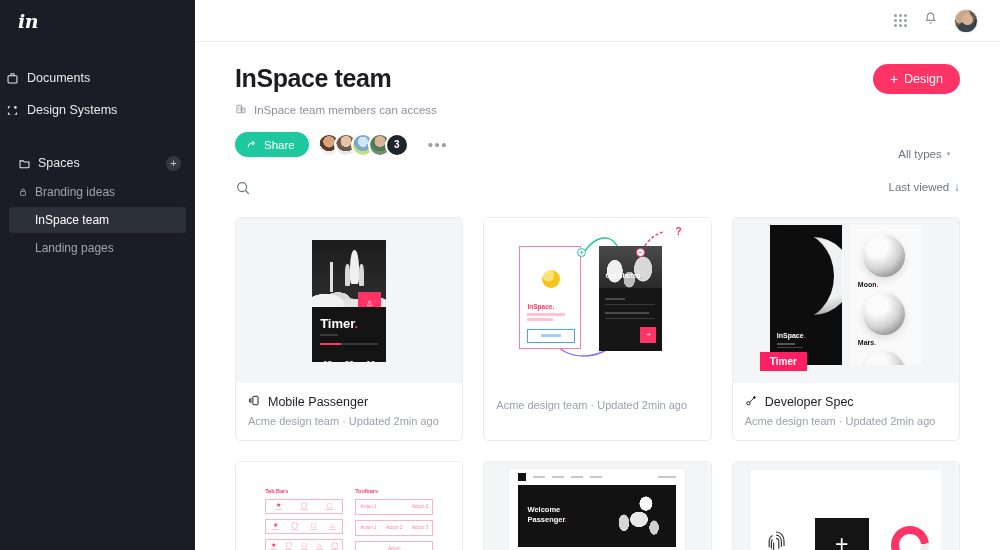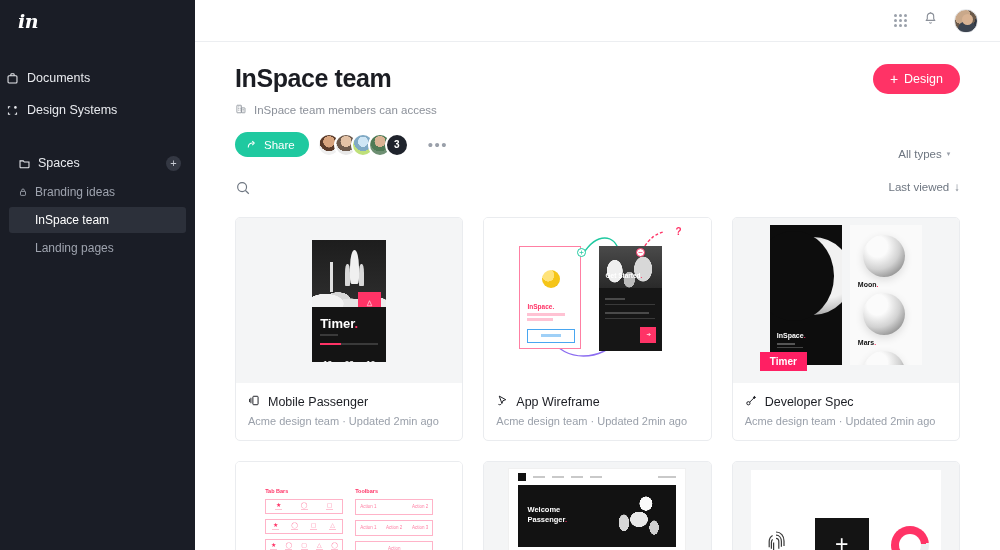--- a/index.html
+++ b/index.html
@@ -538,29 +538,20 @@
               </span>
               <span class="node pink" style="left:125px;top:22px">
                 <svg width="5" height="5" viewBox="0 0 10 10" stroke="#ff3366" stroke-width="1.4">
                     <path d="M1 5h8"></path>
                   </svg>
               </span>
               <span class="wf-q">?</span>
             </div>
           </div>
           <div class="card-foot">
-            <div class="card-name">
-              <span>
-                <svg width="13" height="13" viewBox="0 0 16 16" fill="none" stroke="#1b1d23" stroke-width="1.2">
-                  <path d="M4 2.6l8 4.4-3.4 1.2-1.3 3.4z"></path>
-                    <path d="M3 12.8c1.6.8 3 .4 3.6-.8"></path>
-                </svg>
-              </span>
-              <span>App Wireframe</span>
-            </div>
             <div class="card-meta">Acme design team  ·  Updated 2min ago</div>
           </div>
         </div>
 
         <div class="card">
           <div class="thumb">
             <div class="spec-wrap">
               <div class="moonpanel">
                 <span class="crescent"></span>
                 <span class="moon-lbl"><span>InSpace</span><em>.</em></span>

